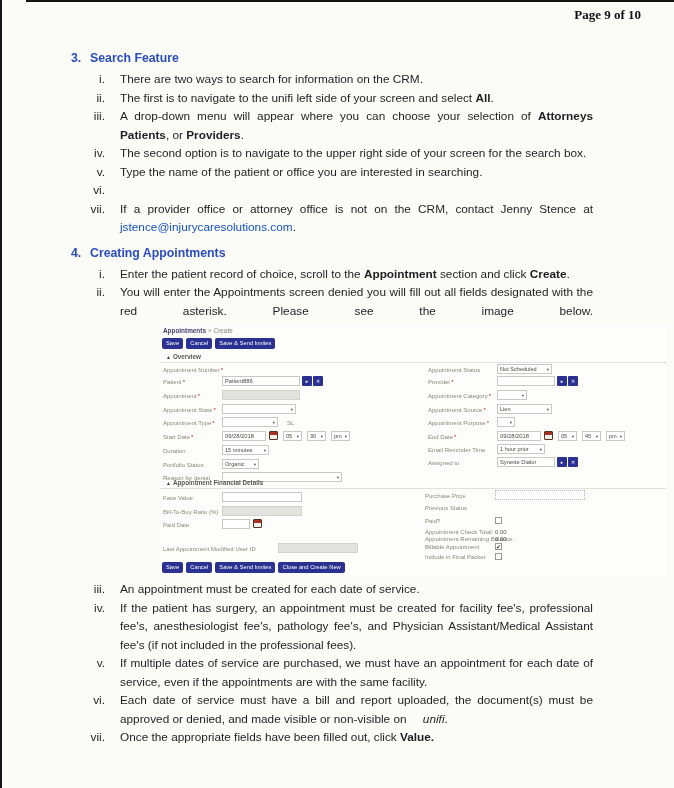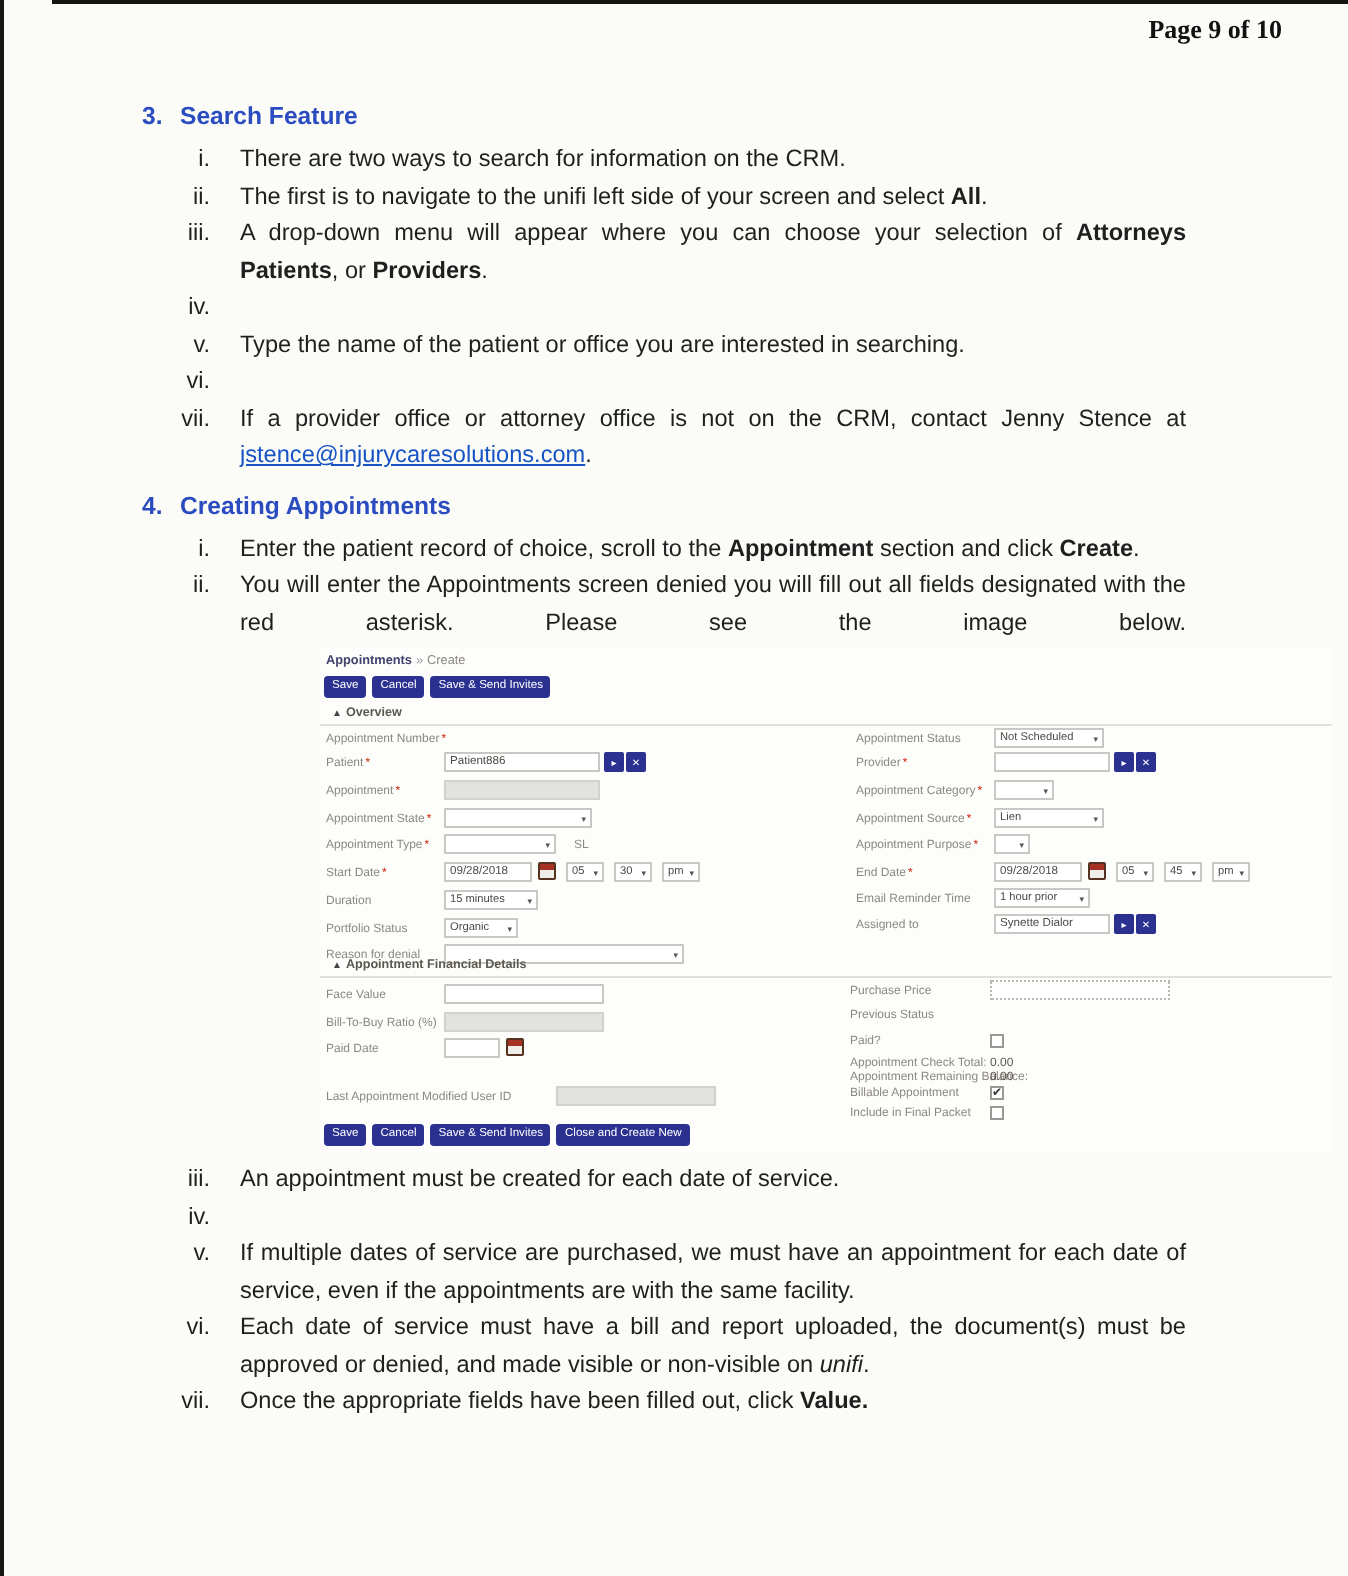--- a/index.html
+++ b/index.html
@@ -19,22 +19,22 @@
   .sec4{ margin-top:8px; }
   .sec-head{ display:flex; font-size:12.3px; font-weight:bold; color:#2a4cc0; line-height:17px; }
   .sec-no{ width:19px; }
   .items{ margin-top:3px; }
   .item{ display:flex; font-size:11.8px; line-height:18.5px; color:#1f1f1f; }
   .item .num{ width:49px; text-align:right; padding-right:15px; flex:none; }
   .item .txt{ width:473px; }
   .justify{ text-align:justify; }
   .jlast{ text-align-last:justify; }
   .b{ font-weight:bold; }
-  .i{ font-style:italic; }
-  .u{ color:#1653c4; text-decoration:underline; }
+  .i{ font-style:italic;margin-left:13px; }
+  .u{ color:#1653c4; }
 
   
   .shot{
     position:relative; width:506px; height:252px;
     margin:4px 0 4px 89px;
     font-size:6px; color:#8b887f; background:#fdfdfc;
   }
   .crumb{ position:absolute; left:3px; top:3px; font-size:6.4px; }
   .cr-mod{ font-weight:bold; color:#44436e; }
   .cr-sep{ color:#999; margin:0 2px; }
@@ -99,20 +99,21 @@
       <div class="item">
           <span class="num">ii.</span>
           <span class="txt"><span>The first is to navigate to the unifi left side of your screen and select </span><span class="b">All</span><span>.</span></span>
         </div>
       <div class="item">
           <span class="num">iii.</span>
           <span class="txt justify"><span>A drop-down menu will appear where you can choose your selection of </span><span class="b">Attorneys Patients</span><span>, or </span><span class="b">Providers</span><span>.</span></span>
         </div>
       <div class="item">
           <span class="num">iv.</span>
+          <span class="txt justify"><span>The second option is to navigate to the upper right side of your screen for the search box.</span></span>
         </div>
       <div class="item">
           <span class="num">v.</span>
           <span class="txt"><span>Type the name of the patient or office you are interested in searching.</span></span>
         </div>
       <div class="item">
           <span class="num">vi.</span>
         </div>
       <div class="item">
           <span class="num">vii.</span>
@@ -312,20 +313,21 @@
       </div>
     </div>
 
     <div class="items">
       <div class="item">
           <span class="num">iii.</span>
           <span class="txt"><span>An appointment must be created for each date of service.</span></span>
         </div>
       <div class="item">
           <span class="num">iv.</span>
+          <span class="txt justify"><span>If the patient has surgery, an appointment must be created for facility fee's, professional fee's, anesthesiologist fee's, pathology fee's, and Physician Assistant/Medical Assistant fee's (if not included in the professional fees).</span></span>
         </div>
       <div class="item">
           <span class="num">v.</span>
           <span class="txt justify"><span>If multiple dates of service are purchased, we must have an appointment for each date of service, even if the appointments are with the same facility.</span></span>
         </div>
       <div class="item">
           <span class="num">vi.</span>
           <span class="txt justify"><span>Each date of service must have a bill and report uploaded, the document(s) must be approved or denied, and made visible or non-visible on </span><span class="i">unifi</span><span>.</span></span>
         </div>
       <div class="item">

